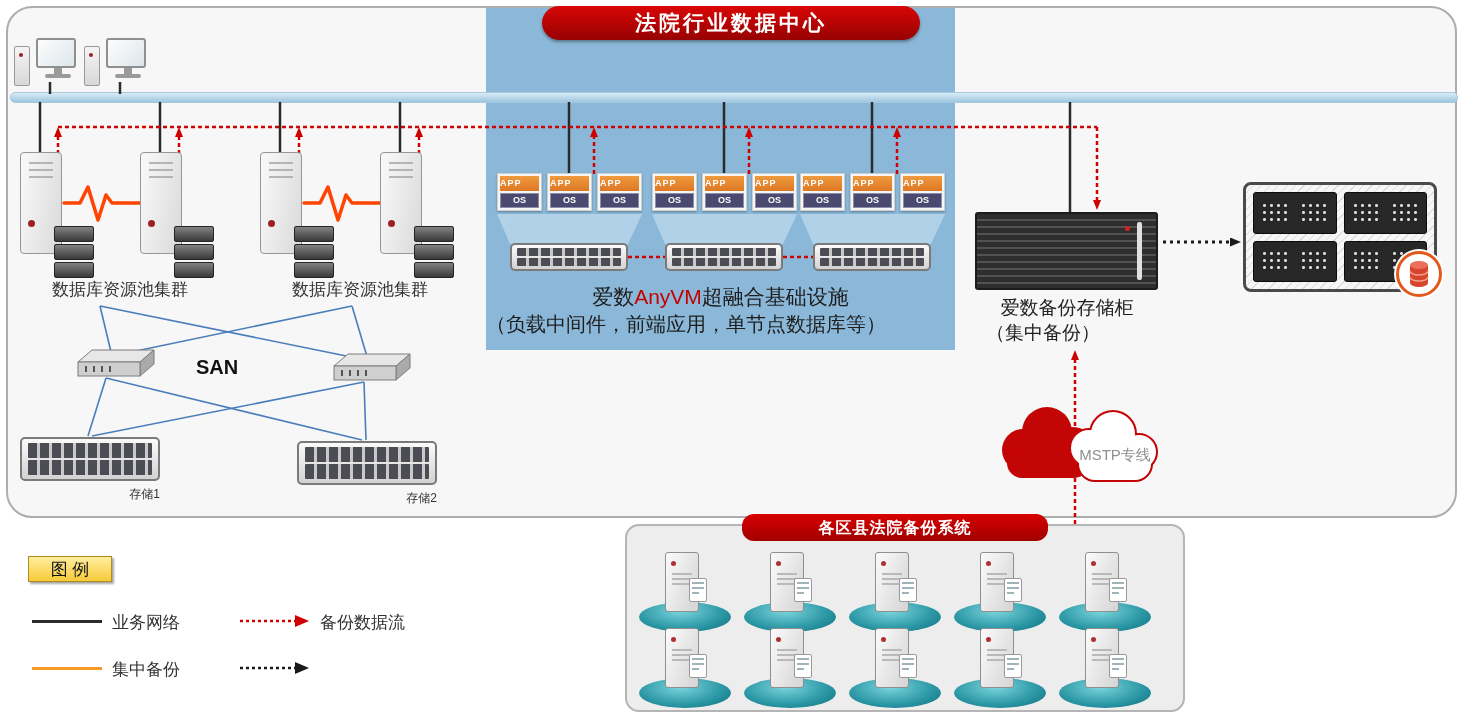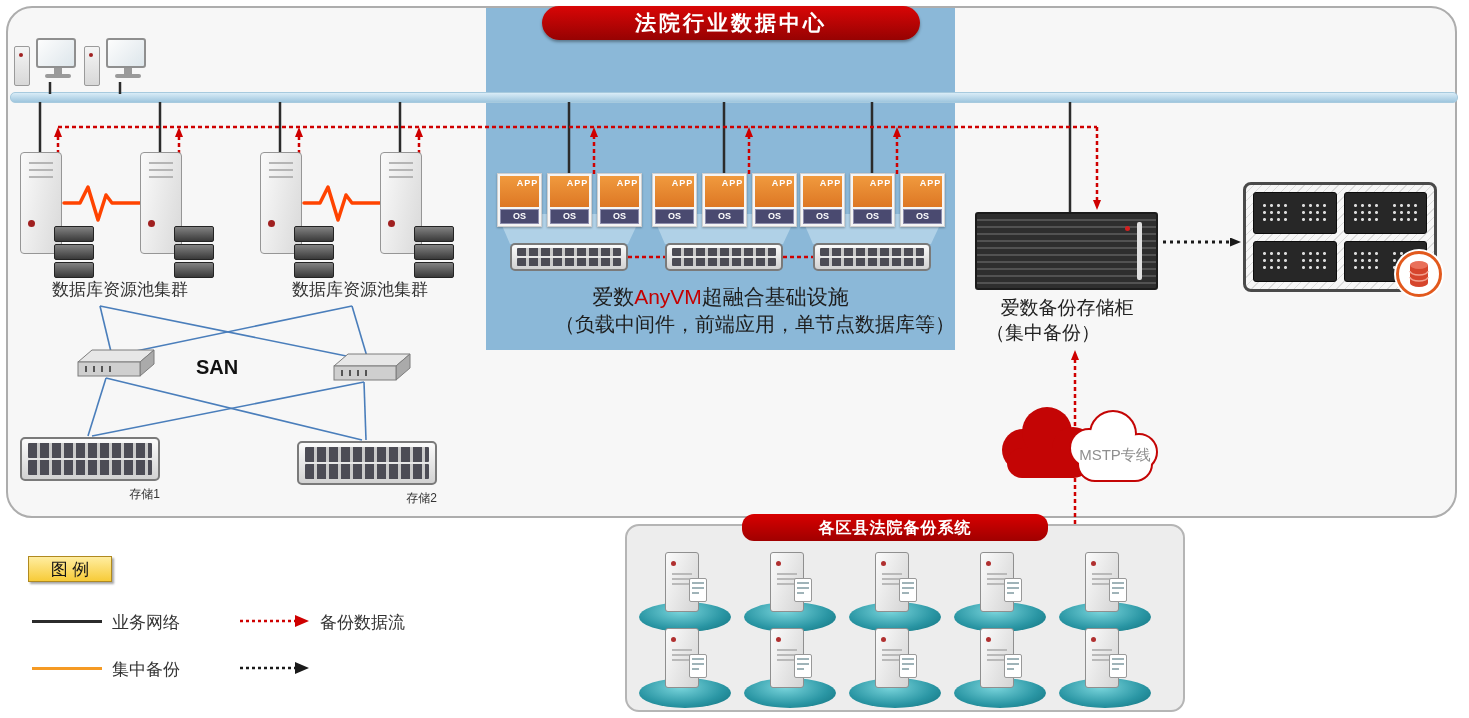--- a/index.html
+++ b/index.html
@@ -40,34 +40,34 @@
   .twr .vent:first-child{margin-top:9px;}
   .twr .pwr{position:absolute;left:7px;bottom:26px;width:7px;height:7px;border-radius:50%;background:#a02020;}
   .disks{position:absolute;right:6px;bottom:0;width:40px;display:flex;flex-direction:column;gap:2px;}
   .disks i{display:block;height:14px;border-radius:2px;background:linear-gradient(#828282,#3a3a3a);border:1px solid #242424;}
 
   .cluster-label{top:278px;width:240px;text-align:center;font-size:17px;color:#333;}
 
   
   .vm{top:173px;width:45px;background:#f5f5f5;border:1px solid #cfcfcf;padding:2px;
     box-sizing:border-box;display:flex;flex-direction:column;gap:2px;box-shadow:0 1px 2px rgba(0,0,0,.3);}
-  .vm-app{height:31px;background:linear-gradient(#f09a3e,#dd7724);color:#fff;font-size:9px;
-    font-weight:bold;text-align:center;line-height:15px;letter-spacing:1px;padding-left:16px;}
+  .vm-app{height:15px;background:linear-gradient(#f09a3e,#dd7724);color:#fff;font-size:9px;
+    font-weight:bold;line-height:15px;letter-spacing:1px;}
   .vm-os{height:15px;background:#4a4a70;border:1px solid #8d8dad;box-sizing:border-box;color:#fff;
     font-size:9px;font-weight:bold;text-align:center;line-height:13px;}
 
   
   .storarr{background:linear-gradient(#fbfbfb,#d2d2d2);border:2px solid #7a7a7a;border-radius:5px;
     box-sizing:border-box;display:flex;flex-direction:column;gap:2px;padding:3px 5px;}
   .storarr .slots{flex:1;background:repeating-linear-gradient(90deg,#4c4c55 0 9px,#cacaca 9px 12px);border-radius:1px;}
   .stor-label{width:140px;text-align:right;font-size:12px;color:#333;}
 
   .hci-title{left:486px;top:283px;width:469px;text-align:center;font-size:21px;color:#1d1d1d;}
   .hci-title .brand{color:#c40000;}
-  .hci-sub{left:486px;top:311px;width:469px;text-align:right;font-size:20px;color:#1d1d1d;}
+  .hci-sub{left:486px;top:311px;width:469px;text-align:left;font-size:20px;color:#1d1d1d;}
   .san-label{left:196px;top:356px;width:80px;font-size:20px;font-weight:bold;color:#111;}
 
   
   .cabinet{left:975px;top:212px;width:183px;height:78px;border:2px solid #1c1c1c;border-radius:3px;
     background:repeating-linear-gradient(180deg,#2e2e2e 0 5px,#525252 5px 7px);box-sizing:border-box;}
   .cab-strip{position:absolute;right:14px;top:8px;bottom:8px;width:5px;background:#e0e0e0;border-radius:2px;}
   .cab-dot{position:absolute;right:26px;top:12px;width:5px;height:5px;border-radius:50%;background:#d42020;}
   .dev-label{text-align:center;font-size:19px;color:#222;}
 
   

